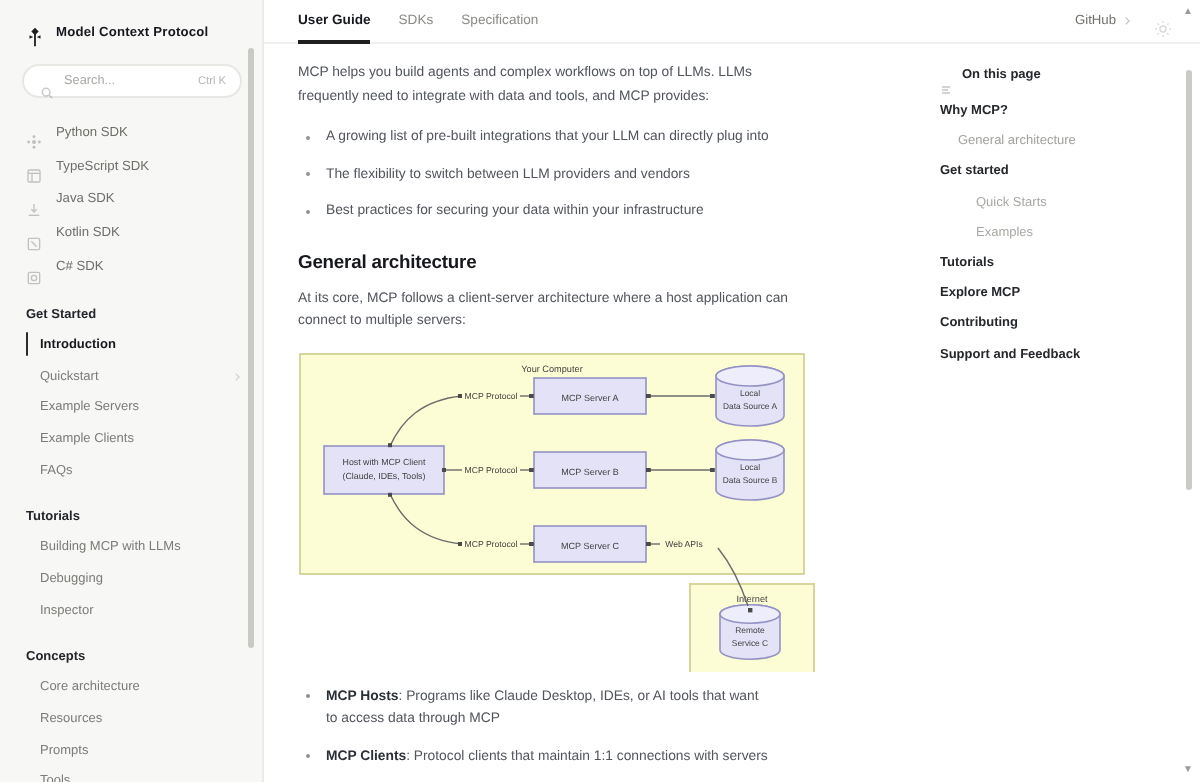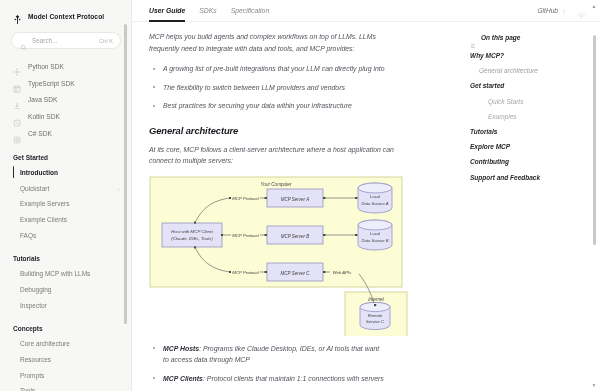--- a/index.html
+++ b/index.html
@@ -56,21 +56,21 @@
   .nav-item.active::before {
     content: ""; position: absolute; left: 13px; top: 2px; bottom: 2px;
     width: 1.4px; background: #2b2b2b; border-radius: 1px;
   }
   .chev { width: 5px; height: 5px; opacity: .4; flex: 0 0 5px; }
 
   .sb-track { position: absolute; right: 2px; top: 6px; bottom: 6px; width: 3px; }
   .sb-thumb { position: absolute; right: 2px; top: 18px; width: 3px; height: 300px; background: #c9c9c5; border-radius: 2px; }
 
   
-  .main-wrap { flex: 1; position: relative; height: 391px; background: #fff; overflow: hidden; font-style: italic; }
+  .main-wrap { flex: 1; position: relative; height: 391px; background: #fff; overflow: hidden; }
 
   .topbar {
     height: 22px; display: flex; align-items: center;
     padding: 0 14px 0 17px;
     border-bottom: 1px solid #efefed;
     background: #fff;
     position: relative;
   }
   .tabs { display: flex; align-items: flex-end; gap: 14px; height: 22px; }
   .tab {

